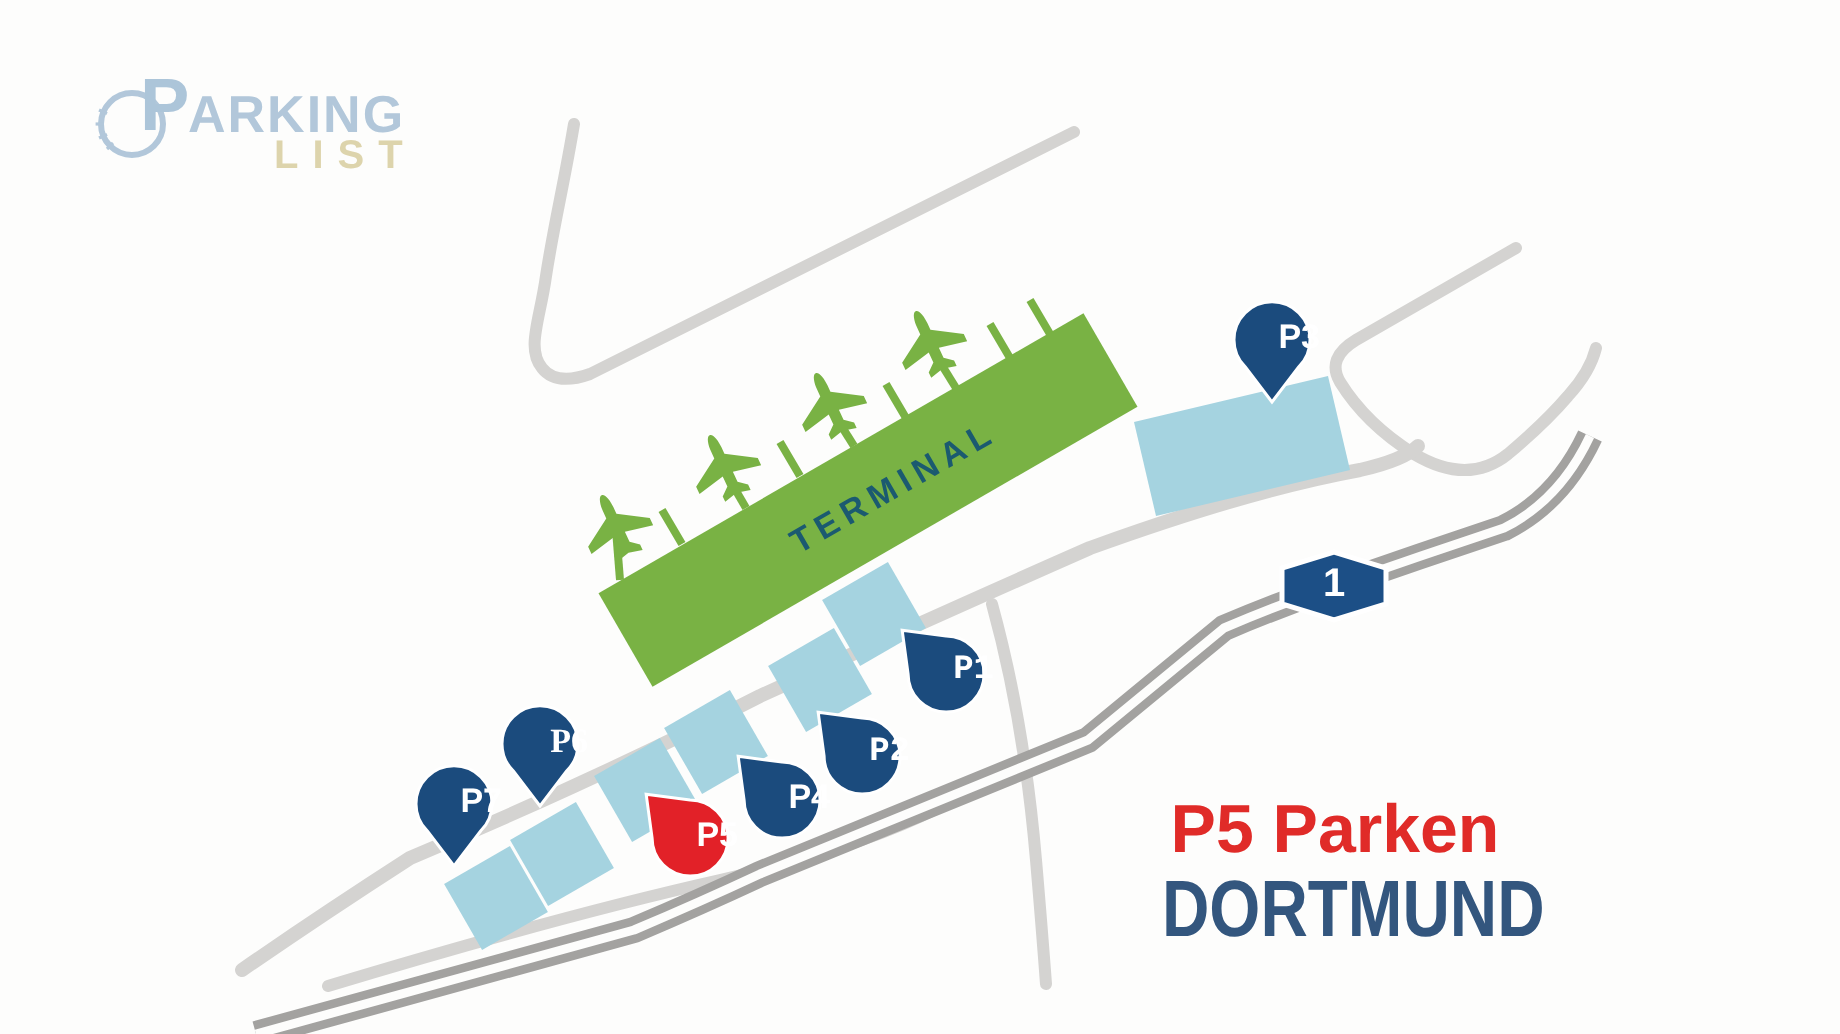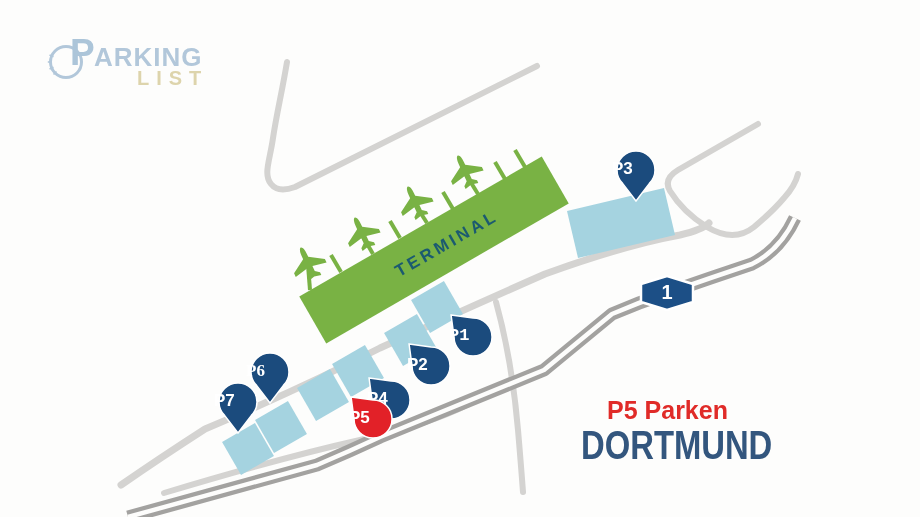--- a/index.html
+++ b/index.html
@@ -17,32 +17,32 @@
             letter-spacing:7px;color:#d5c996;}
 
   
   .terminal-label{position:absolute;left:381px;top:234px;width:132px;text-align:center;
       transform:rotate(-30deg);font-size:17px;font-weight:bold;letter-spacing:3.5px;
       color:#1b5a70;}
 
   
   .pin{position:absolute;width:48px;height:58px;}
   .pin svg{position:absolute;left:0;top:0;overflow:visible;}
-  .pin-label{position:absolute;left:0;top:13px;width:48px;text-align:left;
+  .pin-label{position:absolute;left:0;top:13px;width:48px;text-align:right;
       font-size:17px;font-weight:bold;color:#ffffff;}
 
   
   .route-badge{position:absolute;left:639px;top:274px;width:56px;height:38px;}
   .route-badge svg{position:absolute;left:0;top:0;}
   .route-badge-label{position:absolute;left:0;top:7px;width:56px;text-align:center;
       font-size:20px;font-weight:bold;color:#ffffff;}
 
   
   .caption{position:absolute;left:560px;top:396px;width:215px;text-align:center;}
-  .caption-line1{font-size:25px;font-weight:bold;color:#e02b28;line-height:1.15;}
+  .caption-line1{font-size:34px;font-weight:bold;color:#e02b28;line-height:1.15;}
   .caption-line2{display:inline-block;font-size:40px;font-weight:bold;color:#33567e;
       transform:scaleX(0.82);transform-origin:center;line-height:1.0;letter-spacing:0px;}
 </style>
 </head>
 <body>
 
 <div id="stage">
 
   <svg id="map-svg" width="920" height="517" viewBox="0 0 920 517">
     <defs>
@@ -115,21 +115,21 @@
 
   <div id="pin-layer">
       <div class="pin" style="left: 449px; top: 313px; font-family: Liberation Mono, monospace;">
         <svg width="48" height="58" viewBox="-24 -24 48 58">
           <g transform="rotate(135)">
             <path d="M 0,31 L -13.4,13.4 A 19,19 0 1 1 13.4,13.4 Z" fill="#1b4b7d" stroke="#ffffff" stroke-width="1.5"></path>
           </g>
         </svg>
         <span class="pin-label">P1</span>
       </div>
-      <div class="pin" style="left: 407px; top: 342px;">
+      <div class="pin" style="left: 407px; top: 354px; font-family: Liberation Mono, monospace;">
         <svg width="48" height="58" viewBox="-24 -24 48 58">
           <g transform="rotate(135)">
             <path d="M 0,31 L -13.4,13.4 A 19,19 0 1 1 13.4,13.4 Z" fill="#1b4b7d" stroke="#ffffff" stroke-width="1.5"></path>
           </g>
         </svg>
         <span class="pin-label">P2</span>
       </div>
       <div class="pin" style="left: 612px; top: 146px;">
         <svg width="48" height="58" viewBox="-24 -24 48 58">
           <g>
@@ -139,37 +139,37 @@
         <span class="pin-label">P3</span>
       </div>
       <div class="pin" style="left: 367px; top: 376px;">
         <svg width="48" height="58" viewBox="-24 -24 48 58">
           <g transform="rotate(135)">
             <path d="M 0,31 L -13.4,13.4 A 19,19 0 1 1 13.4,13.4 Z" fill="#1b4b7d" stroke="#ffffff" stroke-width="1.5"></path>
           </g>
         </svg>
         <span class="pin-label">P4</span>
       </div>
-      <div class="pin" style="left: 349px; top: 395px;">
+      <div class="pin" style="left: 321px; top: 395px;">
         <svg width="48" height="58" viewBox="-24 -24 48 58">
           <g transform="rotate(135)">
             <path d="M 0,31 L -13.4,13.4 A 19,19 0 1 1 13.4,13.4 Z" fill="#e22128" stroke="#ffffff" stroke-width="1.5"></path>
           </g>
         </svg>
         <span class="pin-label">P5</span>
       </div>
       <div class="pin" style="left: 246px; top: 348px; font-family: Liberation Serif, serif;">
         <svg width="48" height="58" viewBox="-24 -24 48 58">
           <g>
             <path d="M 0,31 L -13.4,13.4 A 19,19 0 1 1 13.4,13.4 Z" fill="#1b4b7d" stroke="#ffffff" stroke-width="1.5"></path>
           </g>
         </svg>
         <span class="pin-label">P6</span>
       </div>
-      <div class="pin" style="left: 214px; top: 378px;">
+      <div class="pin" style="left: 203px; top: 378px;">
         <svg width="48" height="58" viewBox="-24 -24 48 58">
           <g>
             <path d="M 0,31 L -13.4,13.4 A 19,19 0 1 1 13.4,13.4 Z" fill="#1b4b7d" stroke="#ffffff" stroke-width="1.5"></path>
           </g>
         </svg>
         <span class="pin-label">P7</span>
       </div>
     </div>
 
   <div class="route-badge">

